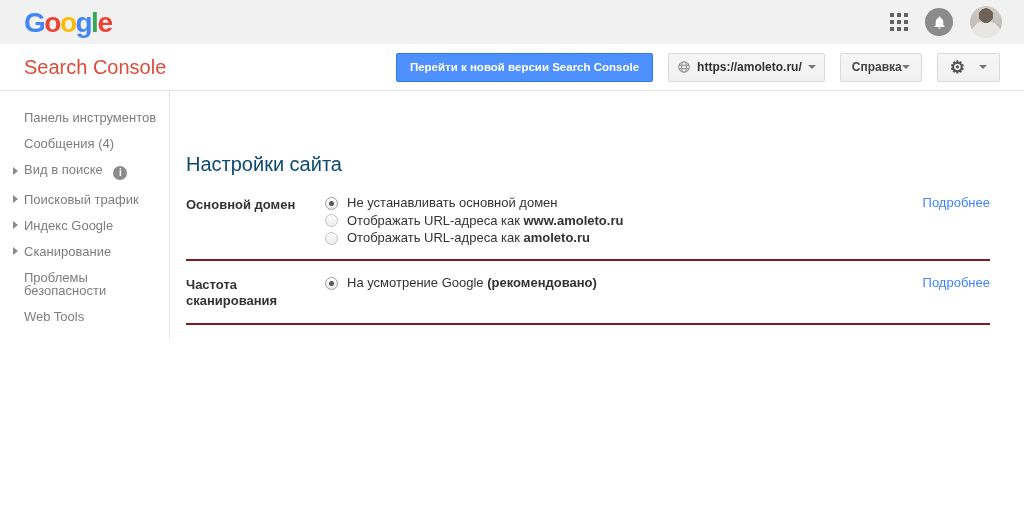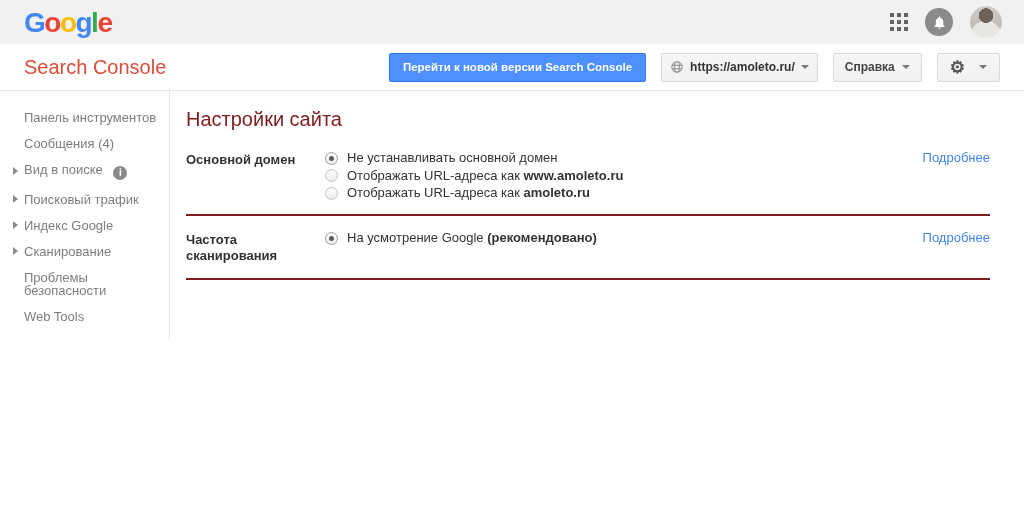--- a/index.html
+++ b/index.html
@@ -28,21 +28,21 @@
                display:flex; align-items:center; padding:0 24px; }
   .app-title { font-size:20px; color:#dd4b39; }
   .header-right { margin-left:auto; display:flex; align-items:center; gap:15px;padding-left:48px; }
   .btn { height:29px; display:inline-flex; align-items:center; border-radius:2px;
          font-size:11.5px; cursor:pointer; user-select:none; }
   .btn-blue { background:#4d90fe; border:1px solid #3079ed; color:#fff;
               font-weight:bold; padding:0 13px; }
   .btn-gray { background:linear-gradient(#f6f6f6,#f1f1f1); border:1px solid #d9d9d9;
               color:#444; font-weight:bold; }
   .property-btn { padding:0 8px; gap:6px; color:#333; font-size:12px; }
-  .help-btn { padding:0 11px; gap:7px; font-size:12px; }
+  .help-btn { padding:0 11px; gap:0; font-size:12px; }
   .gear-btn { padding:0 12px; gap:14px; }
   .gear-glyph { font-size:17px; color:#555; line-height:1; }
   .caret { width:0; height:0; border-left:4px solid transparent; border-right:4px solid transparent;
            border-top:4px solid #777; display:inline-block; }
 
   
   .content { display:flex; align-items:flex-start; }
   .sidebar { width:170px; min-height:216px; border-right:1px solid #e5e5e5;
              padding:13px 0 10px; }
   .side-item { position:relative; padding:6.5px 8px 6.5px 24px; font-size:13px;
@@ -50,21 +50,21 @@
   .tri { position:absolute; left:13px; top:50%; transform:translateY(-50%);
          width:0; height:0; border-left:5px solid #8a8a8a;
          border-top:4px solid transparent; border-bottom:4px solid transparent; }
   .info-badge { display:inline-block; width:14px; height:14px; border-radius:50%;
                 background:#8b8b8b; color:#fff; font-size:10px; font-weight:bold;
                 text-align:center; line-height:14px; margin-left:7px; vertical-align:-2px;
                 cursor:pointer; }
 
   
   .main { flex:1; padding:17px 34px 0 16px; }
-  .page-title { font-size:20px; font-weight:normal; color:#7f1d1d; margin-bottom:17px; }
+  .page-title { font-size:20px; font-weight:normal; color:#0c4a6e; margin-bottom:17px;margin-top:45px; }
   .section { position:relative; display:flex; padding:3px 0 14px; border-bottom:2px solid #7f1d1d; }
   .section + .section { padding-top:15px; }
   .section-label { width:139px; flex:0 0 139px; font-size:13px; font-weight:bold;
                    color:#333; padding-top:1px; line-height:16px; }
   .options { display:flex; flex-direction:column; gap:3.5px; }
   .option { display:flex; align-items:center; font-size:13px; color:#333; line-height:14px; }
   .radio { width:13px; height:13px; border:1px solid #c2c2c2; border-radius:50%;
            background:linear-gradient(#fdfdfd,#ececec); position:relative; flex:0 0 13px;
            margin-right:9px; cursor:pointer; }
   .radio.selected { border-color:#9d9d9d; }

